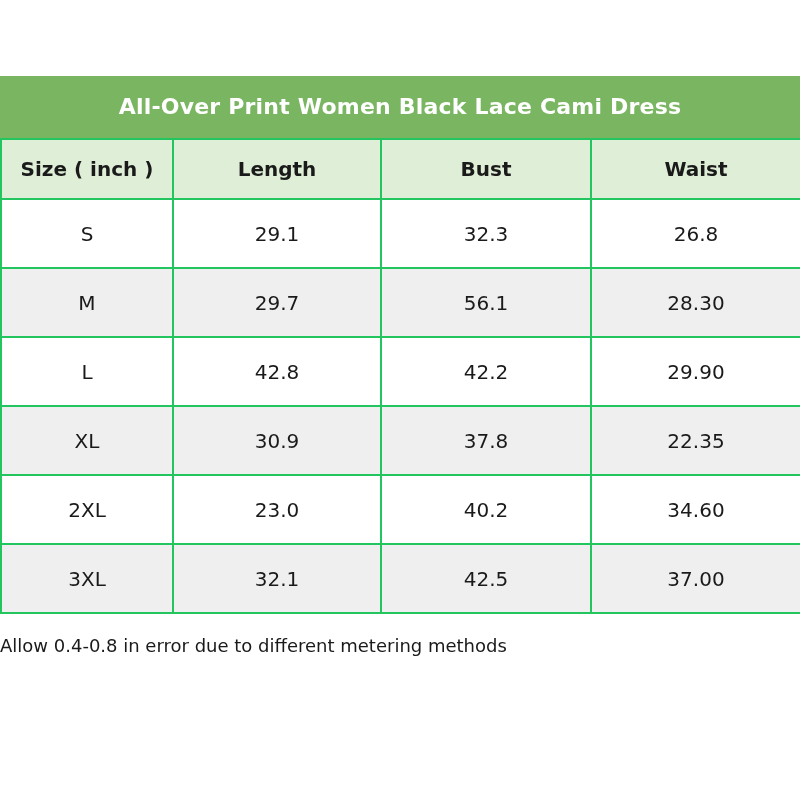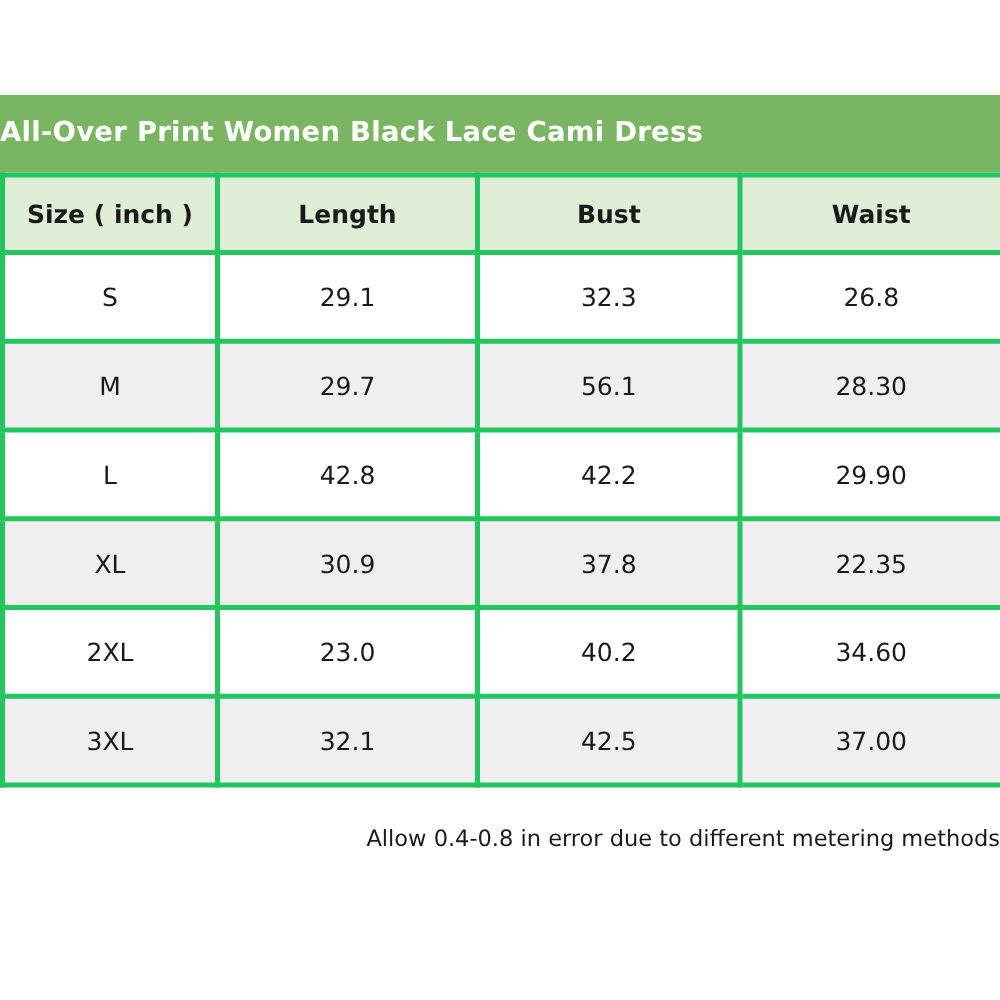--- a/index.html
+++ b/index.html
@@ -28,32 +28,33 @@
   }
   .size-chart {
     width: 800px;
     flex: 0 0 auto;
   }
   .chart-title {
     background: #7ab562;
     color: #ffffff;
     font-size: 22px;
     font-weight: bold;
+    text-align: center;
     height: 62px;
     line-height: 62px;
     letter-spacing: 0.2px;
   }
   table.chart {
     width: 800px;
     border-collapse: collapse;
     table-layout: fixed;
   }
   table.chart th,
   table.chart td {
-    border: 4px solid #22c55e;
+    border: 2px solid #22c55e;
     text-align: center;
     font-size: 20px;
     font-weight: normal;
     color: #1a1a1a;
     padding: 0;
   }
   table.chart thead th {
     background: #dfeed6;
     height: 58px;
     font-weight: bold;
@@ -65,22 +66,22 @@
   }
   table.chart tbody tr.alt td {
     background: #efefef;
   }
   table.chart col.c0 { width: 172px; }
   table.chart col.c1 { width: 208px; }
   table.chart col.c2 { width: 210px; }
   table.chart col.c3 { width: 210px; }
   .notes {
     flex: 0 0 auto;
-    padding-top: 28px;
-    text-align: right;
+    padding-top: 18px;
+    text-align: left;
   }
   .note-line {
     font-size: 18px;
     line-height: 28px;
     color: #1a1a1a;
   }
   .note-line .strong {
     font-weight: bold;
   }
   .spacer-bottom {

